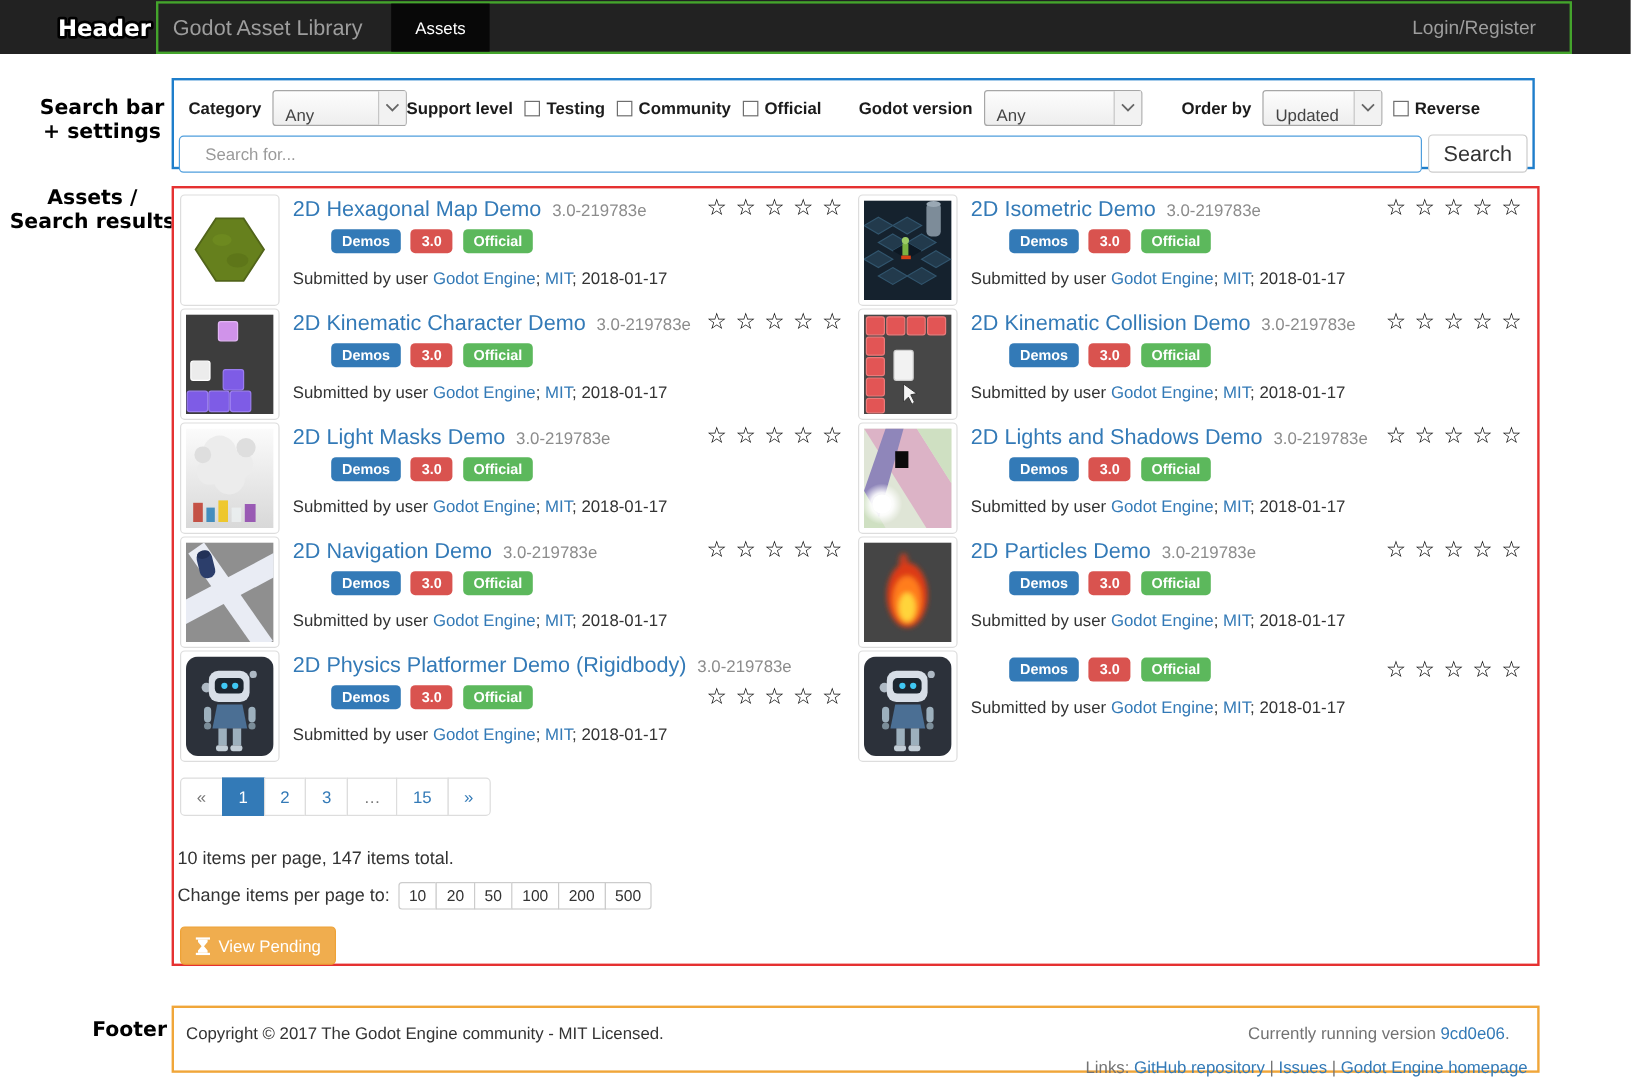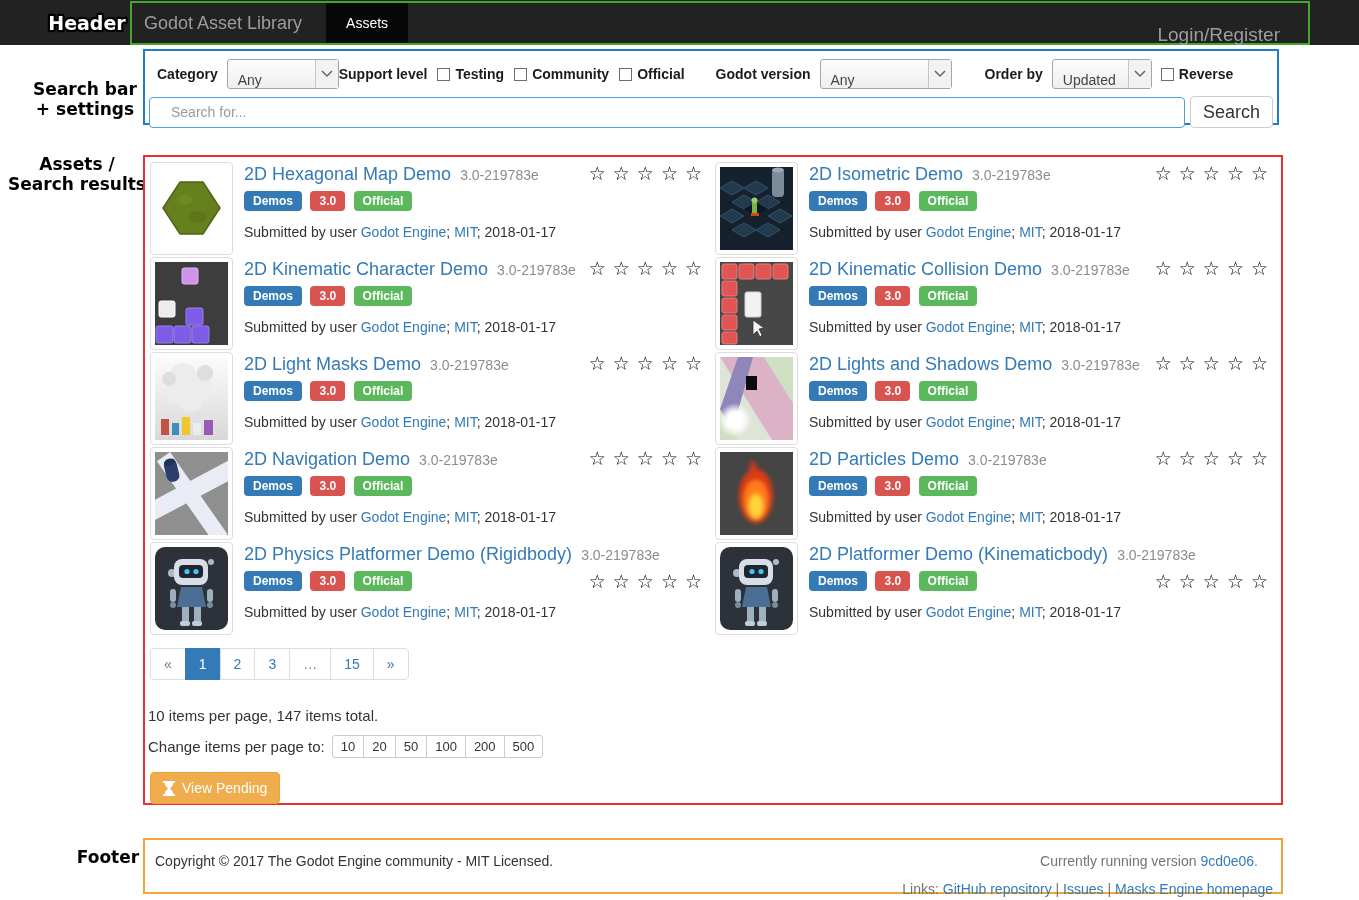--- a/index.html
+++ b/index.html
@@ -7,31 +7,31 @@
     font-family:"Liberation Sans","DejaVu Sans",sans-serif; }
   body { position:relative; }
   a { text-decoration:none; cursor:pointer; }
 
   
   .navbar { position:absolute; left:0; top:0; width:1359px; height:45px; background:#222; }
   .nav-green-box { position:absolute; left:130px; top:1px; width:1180px; height:44px;
     border:2px solid #44a42c; display:flex; align-items:stretch; }
   .brand { color:#9d9d9d; font-size:18px; line-height:40px; padding:0 24px 0 12px; }
   .tab-assets { background:#080808; color:#fff; font-size:14px; line-height:40px; padding:0 20px; }
-  .login { margin-left:auto; color:#9d9d9d; font-size:19px; line-height:40px; padding:12px 28px; }
+  .login { margin-left:auto; color:#9d9d9d; font-size:16px; line-height:40px; padding:1px 28px; }
 
   
   .ann { position:absolute; pointer-events:none; }
   .ann text { font-family:"DejaVu Sans","Liberation Sans",sans-serif; font-weight:bold;
     paint-order:stroke; stroke-linejoin:round; }
   .ann .dark-on-white { fill:#000; stroke:#fff; stroke-width:4.5px; }
   .ann .white-on-dark { fill:#fff; stroke:#000; stroke-width:4.5px; }
 
   
-  .search-panel { position:absolute; left:143px; top:49px; width:1136px; height:76px;
+  .search-panel { position:absolute; left:143px; top:65px; width:1136px; height:76px;
     border:2px solid #1e7ecb; background:#fff; }
   .sp-row1 { display:flex; align-items:center; padding:8px 10px 7px 12px; white-space:nowrap;
     font-size:14px; color:#1b1b1b; }
   .blbl { font-weight:bold; color:#1b1b1b; }
   .select { display:inline-flex; align-items:flex-end; height:30px; border:1px solid #a6a6a6;
     border-radius:3px; background:linear-gradient(#fdfdfd,#eeeeee); font-size:14px; color:#444;
     padding-left:10px; cursor:default; }
   .select .val { flex:1; }
   .select .chev { width:23px; height:28px; display:flex; align-items:center; justify-content:center;
     border-left:1px solid #c6c6c6; background:#f2f2f2; margin-left:8px; }
@@ -63,21 +63,21 @@
   .thumb svg { display:block; width:73px; height:83px; }
   .media { flex:1; min-width:0; padding:1px 6px 0 11px; }
   .head { font-size:18px; line-height:22px; }
   .title { color:#337ab7; }
   .ver { font-size:14px; color:#8c8c8c; margin-left:4px; }
   .stars { float:right; font-size:19px; letter-spacing:7px; color:#000; margin-left:8px;
     line-height:22px; white-space:nowrap; }
   .badges-row { margin-top:5px; height:22px; }
   .badge { display:inline-block; color:#fff; font-weight:bold; font-size:12px; line-height:1;
     padding:4px 9px; border-radius:4px; margin-right:4px; }
-  .b-cat { background:#337ab7; }
+  .b-cat { background:#337ab7;margin-left:32px; }
   .b-ver { background:#d9534f; }
   .b-sup { background:#5cb85c; }
   .submitted { margin-top:11px; font-size:14px; color:#333; }
   .submitted a { color:#337ab7; }
 
   
   .pagination { display:inline-flex; margin:13px 0 0 5px; }
   .page { border:1px solid #ddd; background:#fff; color:#337ab7; padding:7px 13px;
     font-size:14px; margin-left:-1px; cursor:pointer; }
   .page.first { border-radius:4px 0 0 4px; margin-left:0; }
@@ -512,24 +512,20 @@
           <rect x="52" y="42" width="6" height="13" rx="3" fill="#9db0bd"></rect>
           <circle cx="18" cy="58" r="3" fill="#7b8d99"></circle>
             <circle cx="55" cy="58" r="3" fill="#7b8d99"></circle>
           <rect x="27" y="60" width="7" height="14" fill="#9db0bd"></rect>
             <rect x="39" y="60" width="7" height="14" fill="#9db0bd"></rect>
           <rect x="25" y="74" width="10" height="5" rx="2" fill="#c2cdd6"></rect>
             <rect x="37" y="74" width="10" height="5" rx="2" fill="#c2cdd6"></rect>
         </svg>
       </a>
       <div class="media">
-        <div class="head">
-          <a class="title">2D Platformer Demo (Kinematicbody)</a>
-          <span class="ver">3.0-219783e</span>
-        </div>
         <div class="badges-row">
           <span class="stars"><span>☆</span><span>☆</span><span>☆</span><span>☆</span><span>☆</span></span>
           <a class="badge b-cat">Demos</a>
           <a class="badge b-ver">3.0</a>
           <a class="badge b-sup">Official</a>
         </div>
         <div class="submitted">
           <span>Submitted by user</span> <a>Godot Engine</a><span>;</span> <a>MIT</a><span>;</span> <span>2018-01-17</span>
         </div>
       </div>
@@ -577,15 +573,15 @@
   <div class="f-version">
     <span>Currently running version</span>
     <a>9cd0e06</a><span>.</span>
   </div>
   <div class="f-links">
     <span>Links:</span>
     <a>GitHub repository</a>
     <span>|</span>
     <a>Issues</a>
     <span>|</span>
-    <a>Masks Engine homepage</a>
+    <a>Godot Engine homepage</a>
   </div>
 </div>
 
 </body></html>

